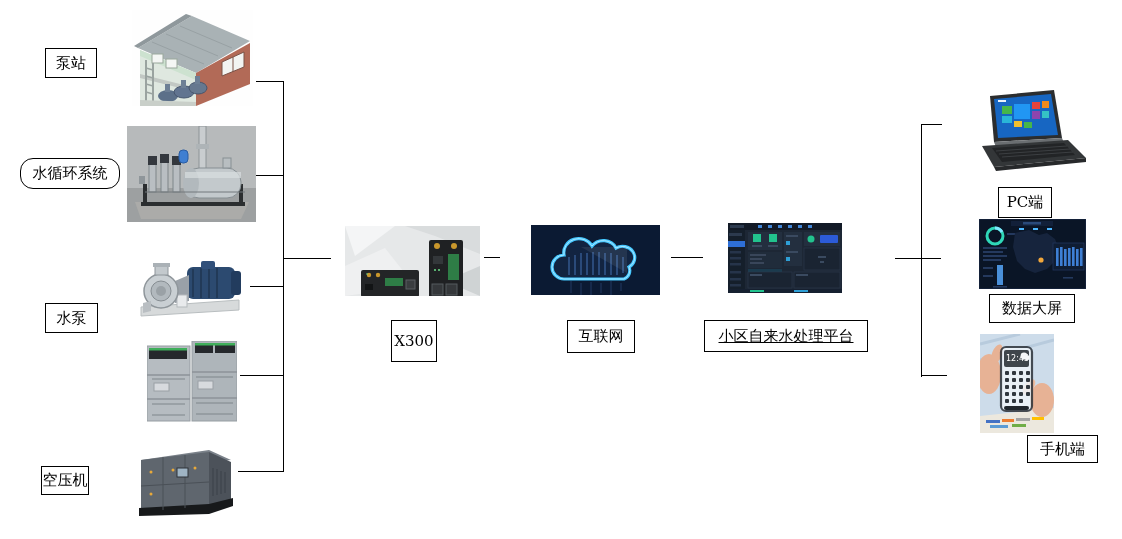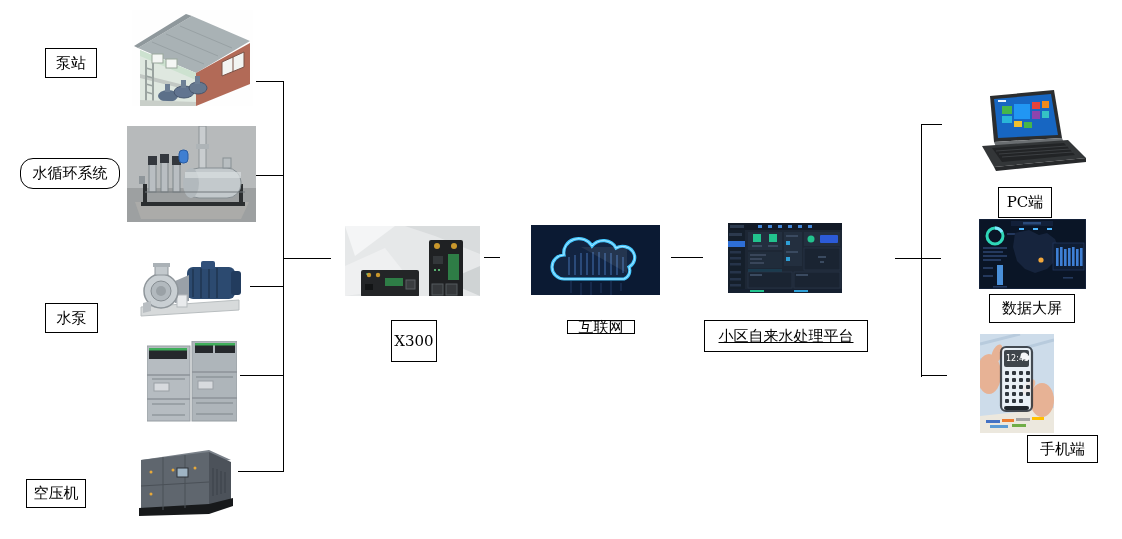--- a/index.html
+++ b/index.html
@@ -170,21 +170,21 @@
           <circle cx="18" cy="56" r="1.5"></circle>
       </g>
       <g stroke="#3b4148" stroke-width="1">
         <line x1="80" y1="30" x2="80" y2="58"></line>
           <line x1="84" y1="31" x2="84" y2="57"></line>
         <line x1="88" y1="33" x2="88" y2="56"></line>
           <line x1="92" y1="34" x2="92" y2="55"></line>
       </g>
     </svg>
   </div>
-  <div class="label-box" style="left:26px;top:466px;width:60px;height:29px;margin-top:13px;">
+  <div class="label-box" style="left:41px;top:466px;width:48px;height:29px;">
     <span>空压机</span>
   </div>
 
   <div class="photo" style="left:345px;top:226px;">
     <svg width="135" height="70" viewBox="0 0 135 70">
       <rect width="135" height="70" fill="#e6e8e9"></rect>
       <polygon points="0,0 50,0 10,30" fill="#f4f5f6"></polygon>
       <polygon points="60,0 135,0 135,28 90,10" fill="#d9dcdd"></polygon>
       <polygon points="0,40 40,22 70,60 0,70" fill="#eff0f1"></polygon>
       <polygon points="135,40 100,55 135,70" fill="#cfd3d4"></polygon>
@@ -231,21 +231,21 @@
         <line x1="62" y1="27" x2="62" y2="50"></line>
           <line x1="68" y1="27" x2="68" y2="50"></line>
         <line x1="74" y1="28" x2="74" y2="50"></line>
           <line x1="80" y1="28" x2="80" y2="50"></line>
         <line x1="86" y1="30" x2="86" y2="50"></line>
           <line x1="92" y1="32" x2="92" y2="48"></line>
       </g>
       <polygon points="50,22 96,48 96,22" fill="#ffffff" opacity="0.08"></polygon>
     </svg>
   </div>
-  <div class="label-box" style="left:567px;top:320px;width:68px;height:14px;">
+  <div class="label-box" style="left:567px;top:320px;width:68px;height:33px;">
     <span>互联网</span>
   </div>
 
   <div class="photo" style="left:728px;top:223px;">
     <svg width="114" height="70" viewBox="0 0 114 70">
       <rect width="114" height="70" fill="#1d2735"></rect>
       <rect width="114" height="7" fill="#121a26"></rect>
       <rect x="2" y="2" width="14" height="3" fill="#2c3a4e"></rect>
       <g fill="#3f85d8">
         <rect x="30" y="2" width="4" height="3"></rect>

